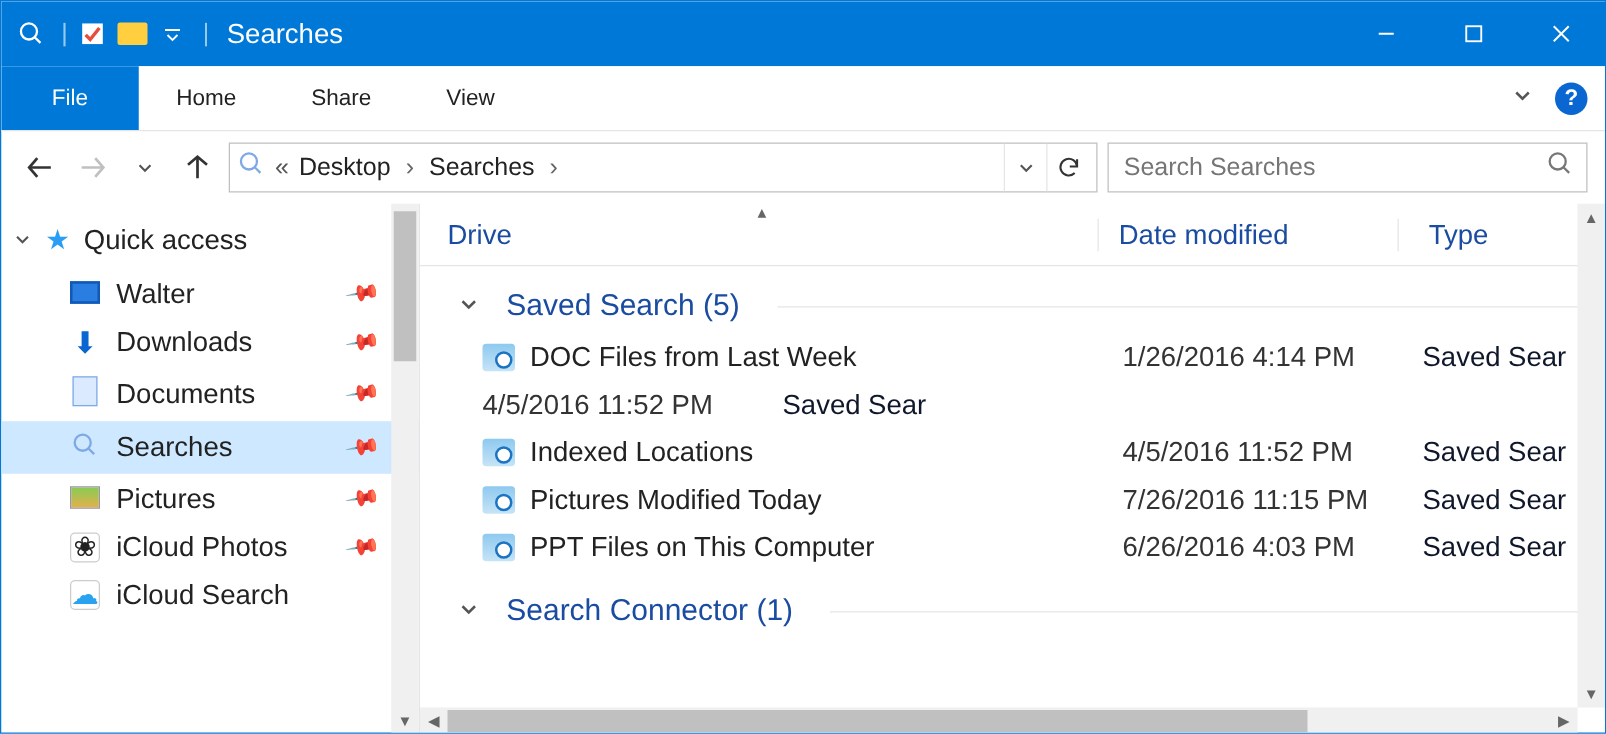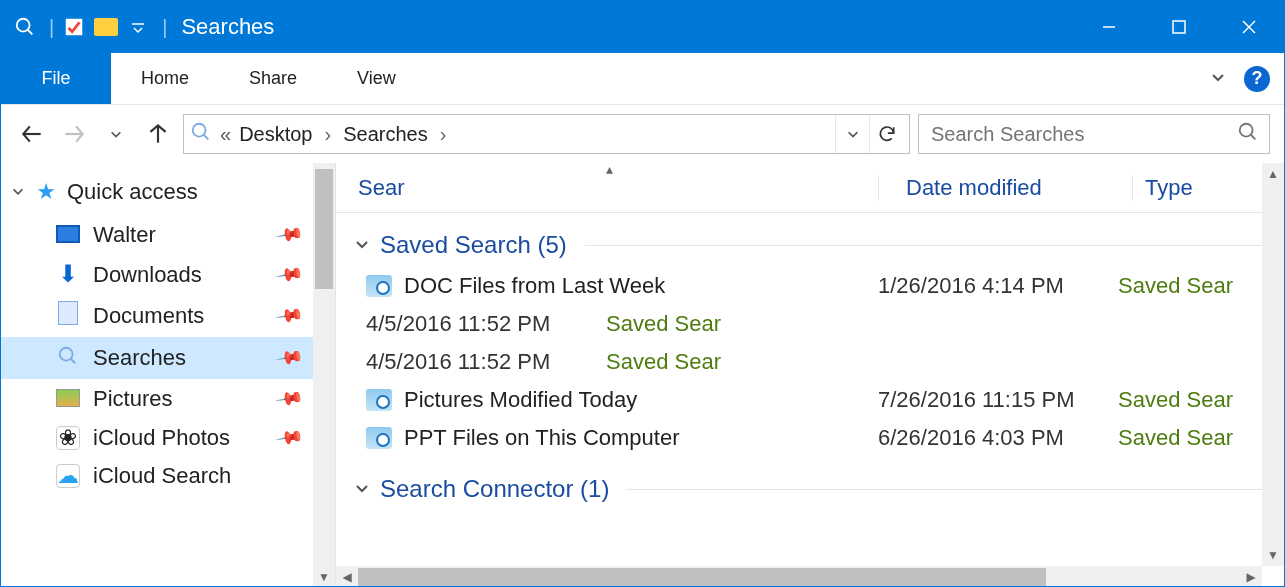--- a/index.html
+++ b/index.html
@@ -99,21 +99,21 @@
   }
   .crumb-sep { color:#666; margin:0 4px; }
   .addr-end {
     margin-left:auto; display:flex; align-items:center; gap:0;
   }
   .addr-end .drop, .addr-end .refresh{
     width:34px;height:38px;display:flex;align-items:center;justify-content:center;
     border-left:1px solid #e5e5e5;
   }
   .searchbox {
-    width:352px; height:40px;
+    width:384px; height:40px;
     border:1px solid #c0c0c0;
     display:flex; align-items:center;
     padding:0 10px; color:#888;
   }
   .searchbox input{
     border:none;outline:none;flex:1;font-size:20px;color:#888;
     background:transparent;
   }
   
   .split {
@@ -167,40 +167,42 @@
   
   .filepane{ flex:1; display:flex; flex-direction:column; position:relative;}
   .colhead{
     display:flex; align-items:center;
     border-bottom:1px solid var(--border-light);
     height:50px; color:var(--text-blue);
     font-size:22px; padding-left:22px;
     position:relative;
   }
   .col-name{ width:520px; }
-  .col-date{ width:240px; border-left:1px solid var(--border-light); padding-left:27px;}
-  .col-type{ flex:1; border-left:1px solid var(--border-light); padding-left:12px;margin-left:14px;}
+  .col-date{ width:240px; border-left:1px solid var(--border-light); padding-left:16px;}
+  .col-type{ flex:1; border-left:1px solid var(--border-light); padding-left:24px;}
   .colhead .sort-caret{
     position:absolute; left:270px; top:-2px; color:#666; font-size:14px;
   }
   .group-header{
-    display:flex;align-items:center;gap:10px;
+    display:flex;align-items:center;gap:22px;
     color:var(--text-blue);
     padding:18px 0 8px 18px;
     font-size:24px;
+    margin-left:13px;
   }
   .group-header .rule{flex:1;height:1px;background:var(--border-light);margin-left:8px;margin-right:8px;}
   .row{
     display:flex;align-items:center;
     padding:6px 0 6px 30px;
     font-size:22px;
+    margin-left:20px;
   }
   .row .cell-name{ width:512px; display:flex; align-items:center; gap:12px;}
   .row .cell-date{ width:240px; color:#333;}
-  .row .cell-type{ flex:1; color:#4d7c0f; white-space:nowrap; overflow:hidden;}
+  .row .cell-type{ flex:1; color:#0f172a; white-space:nowrap; overflow:hidden;}
   .ic-savedsearch{
     width:26px;height:22px;border-radius:3px;
     background:linear-gradient(#8ec9ef,#c6e4f7);
     position:relative;
   }
   .ic-savedsearch::after{
     content:"";position:absolute;right:2px;bottom:2px;
     width:10px;height:10px;border:2px solid #1a74c1;border-radius:50%;
     background:#fff;
   }
@@ -411,21 +413,21 @@
     <div class="navpane-scroll">
       <div class="arrow up">▲</div>
       <div class="thumb"></div>
       <div class="arrow down">▼</div>
     </div>
   </div>
 
   <div class="filepane">
     <div class="colhead">
       <span class="sort-caret">▴</span>
-      <div class="col-name">Sear</div>
+      <div class="col-name">Drive</div>
       <div class="col-date">Date modified</div>
       <div class="col-type">Type</div>
     </div>
     <div id="file-groups">
         <div class="group-header">
           <span style="color:#555;"><svg width="16" height="16" viewBox="0 0 16 16" fill="none" stroke="#555" stroke-width="2">
               <polyline points="3,5 8,10 13,5"></polyline>
             </svg></span>
           <span>Saved Search (5)</span>
           <span class="rule"></span>
@@ -436,20 +438,24 @@
             <span>DOC Files from Last Week</span>
           </div>
           <div class="cell-date">1/26/2016 4:14 PM</div>
           <div class="cell-type">Saved Sear</div>
         </div>
         <div class="row">
           <div class="cell-date">4/5/2016 11:52 PM</div>
           <div class="cell-type">Saved Sear</div>
         </div>
         <div class="row">
+          <div class="cell-name">
+            <span class="ic-savedsearch"></span>
+            <span>Indexed Locations</span>
+          </div>
           <div class="cell-date">4/5/2016 11:52 PM</div>
           <div class="cell-type">Saved Sear</div>
         </div>
         <div class="row">
           <div class="cell-name">
             <span class="ic-savedsearch"></span>
             <span>Pictures Modified Today</span>
           </div>
           <div class="cell-date">7/26/2016 11:15 PM</div>
           <div class="cell-type">Saved Sear</div>

